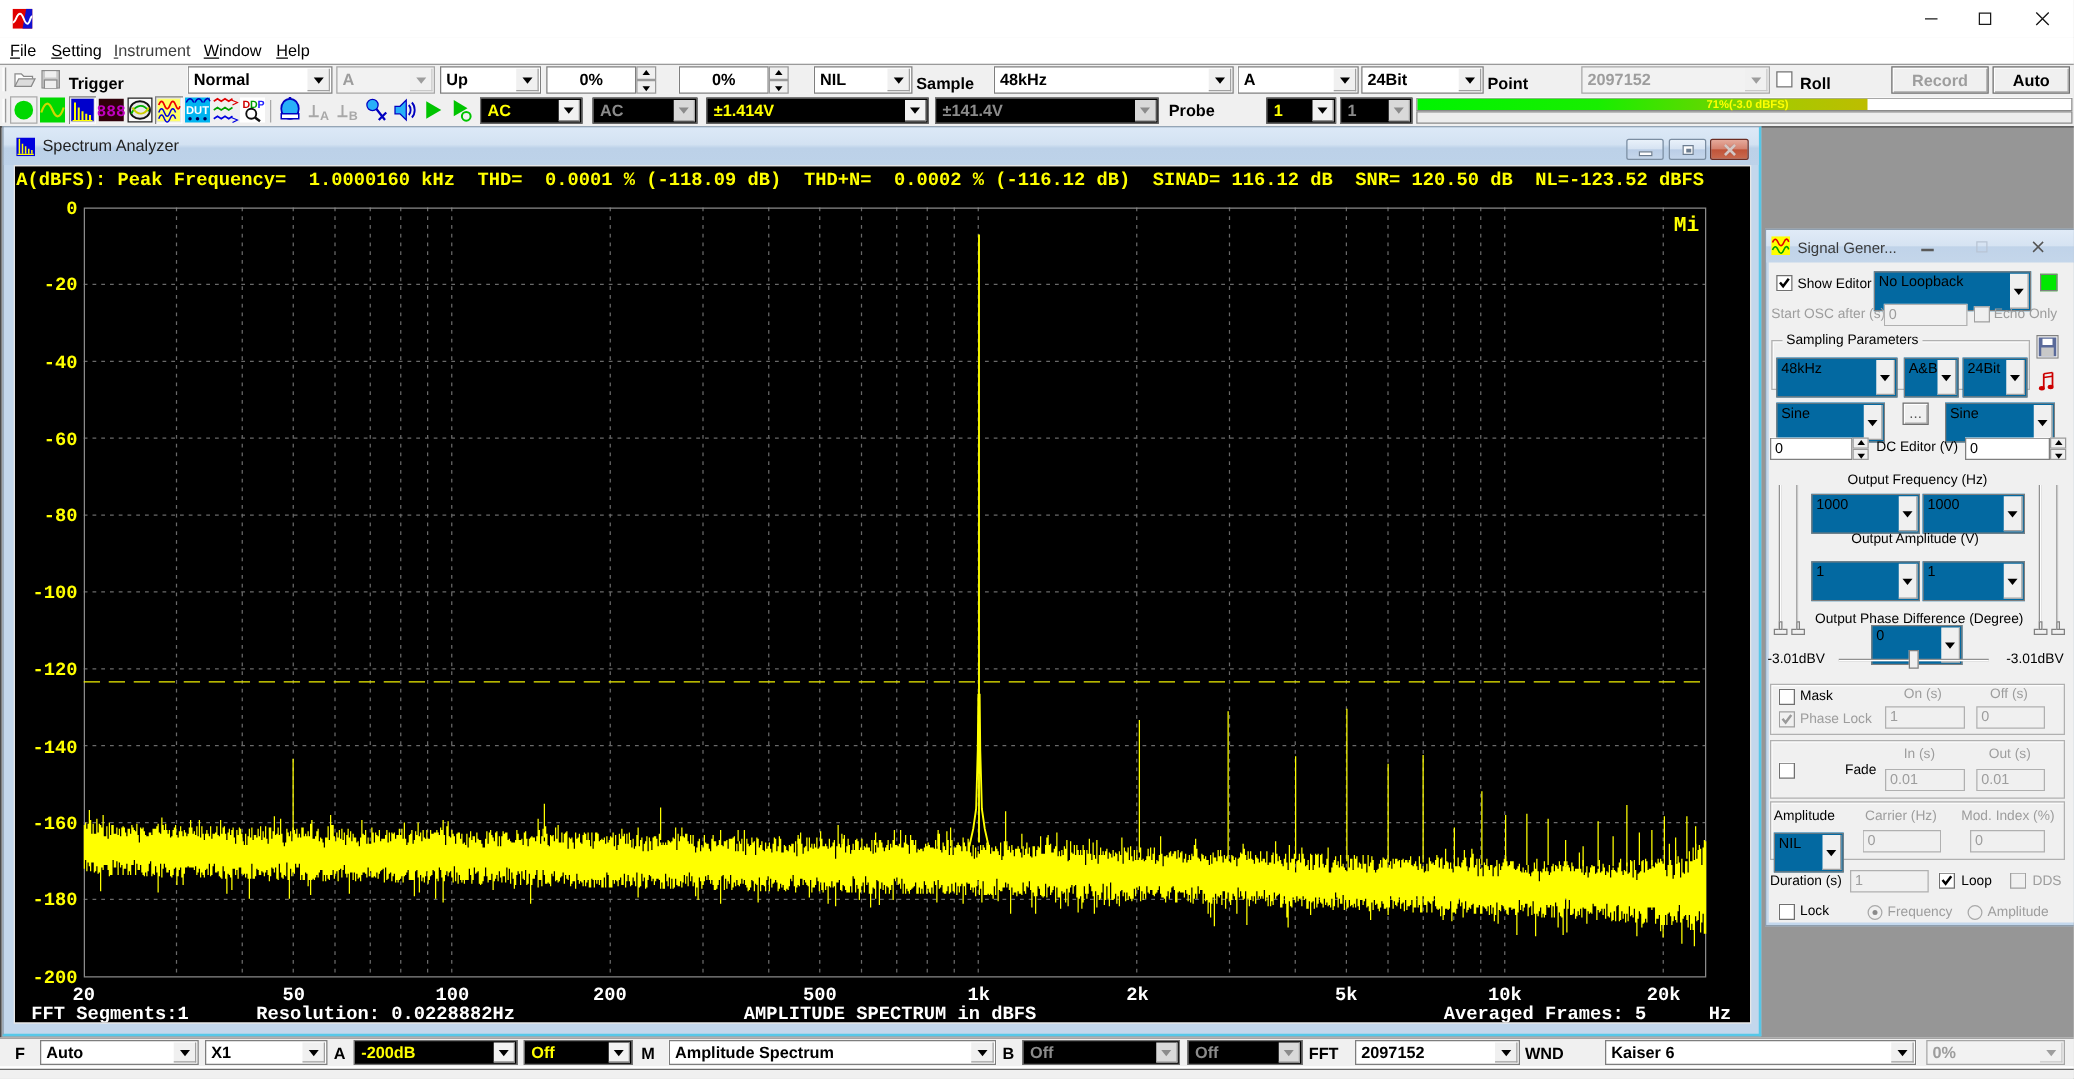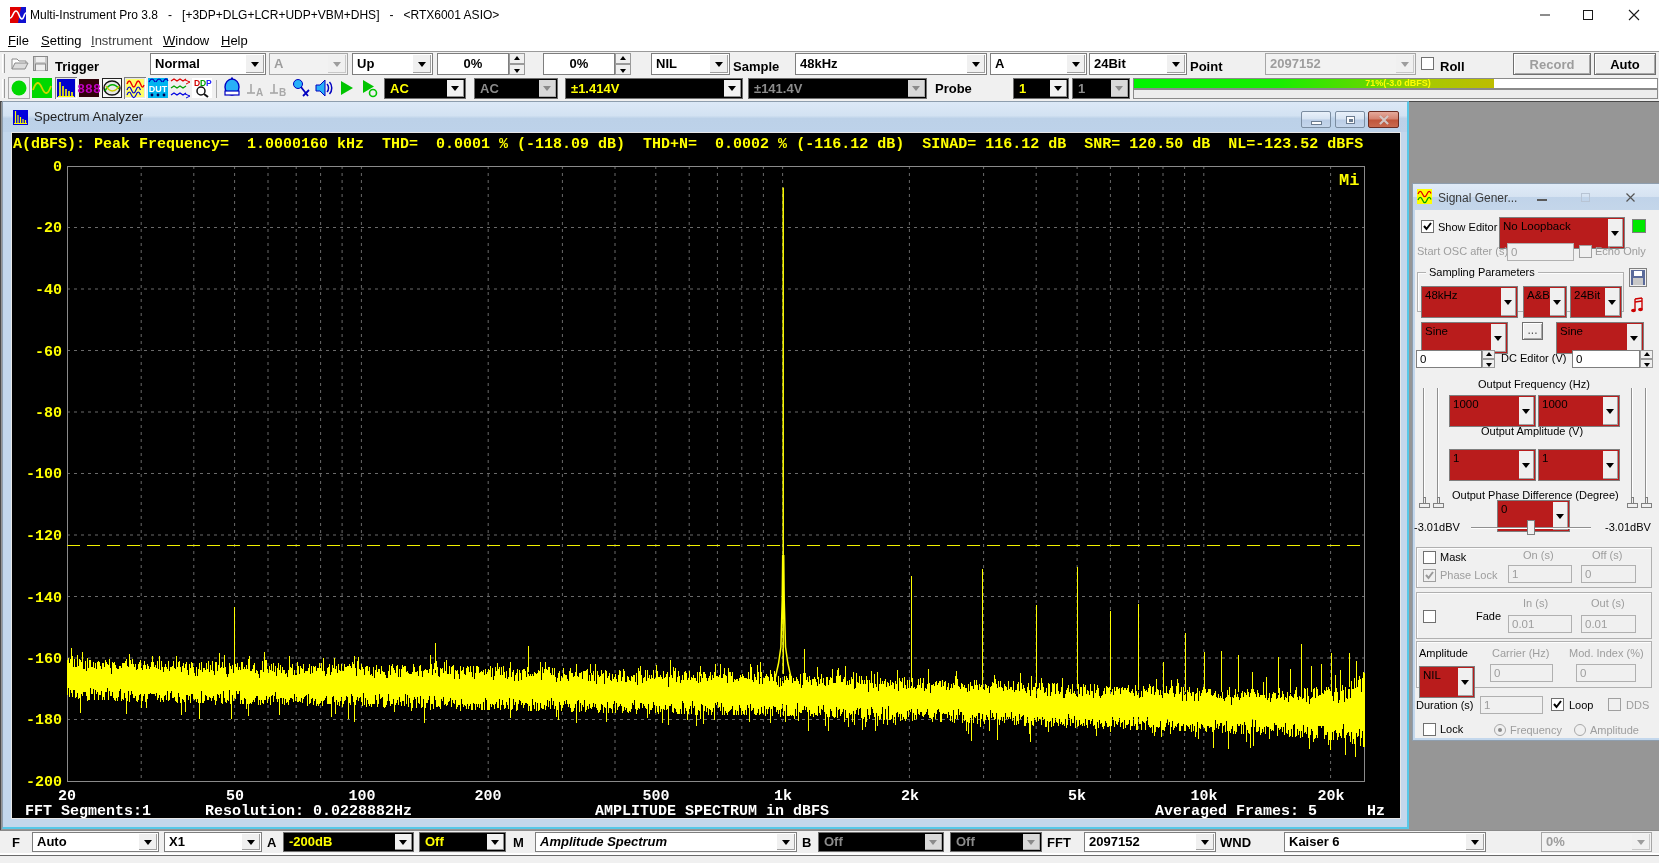--- a/index.html
+++ b/index.html
@@ -14,21 +14,21 @@
 .cb.dis>i:after{border-top-color:#9d9d9d}
 
 .cbk{position:absolute;height:21px;background:#000;box-shadow:inset 0 0 0 1px #6f6f6f;font:bold 13px "Liberation Sans",sans-serif;color:#ffff00}
 .cbk>span{position:absolute;left:6px;top:3px;white-space:nowrap}
 .cbk>i{position:absolute;top:2px;right:2px;bottom:2px;width:17px;background:#f2f2f2;border-right:1px solid #909090;border-bottom:1px solid #909090}
 .cbk>i:after{content:"";position:absolute;left:50%;top:50%;margin:-2px 0 0 -4px;border:4px solid transparent;border-top:5px solid #000;border-bottom:0}
 .cbk.dis{color:#8b8b8b}
 .cbk.dis>i{background:#d9d9d9;border-color:#a8a8a8}
 .cbk.dis>i:after{border-top-color:#8b8b8b}
 
-.cbs{position:absolute;height:32px;background:#b91c1c;box-shadow:inset 0 0 0 1px #7e7e7e;font:11.5px "Liberation Sans",sans-serif;color:#000}
+.cbs{position:absolute;height:32px;background:#0369a1;box-shadow:inset 0 0 0 1px #7e7e7e;font:11.5px "Liberation Sans",sans-serif;color:#000}
 .cbs>span{position:absolute;left:4px;top:2.5px;white-space:nowrap}
 .cbs>i{position:absolute;top:2px;right:2px;bottom:2px;width:15px;background:#f0f0f0;border-right:1px solid #a0a0a0;border-bottom:1px solid #a0a0a0}
 .cbs>i:after{content:"";position:absolute;left:50%;top:50%;margin:-2px 0 0 -4px;border:4px solid transparent;border-top:5px solid #000;border-bottom:0}
 
 .ed{position:absolute;height:18px;background:#fff;box-shadow:inset 0 0 0 1px #7e7e7e;font:11.5px "Liberation Sans",sans-serif;color:#000;padding:2.5px 0 0 4px;white-space:nowrap}
 .ed.dis{background:#f0f0f0;color:#9d9d9d;box-shadow:inset 0 0 0 1px #b0b0b0}
 
 .pbtn{position:absolute;background:#f0f0f0;border:1px solid #6f6f6f;box-shadow:inset 1px 1px 0 #fff,inset -1px -1px 0 #a8a8a8;font:bold 13px "Liberation Sans",sans-serif;text-align:center}
 
 .ck{position:absolute;width:13px;height:13px;background:#fff;box-shadow:inset 0 0 0 1px #707070}
@@ -55,21 +55,20 @@
 .spin>div.up:after{margin:-3px 0 0 -3px;border:3px solid transparent;border-bottom:4px solid #000;border-top:0}
 .spin>div.dn:after{margin:-1px 0 0 -3px;border:3px solid transparent;border-top:4px solid #000;border-bottom:0}
 </style></head><body>
 
 <div class="ab" style="left:0;top:0;width:1659px;height:30px;background:#fff">
  <svg class="ab" style="left:10px;top:7px" width="16" height="16">
   <rect width="16" height="16" fill="#e00000"></rect>
   <polygon points="8,16 16,16 16,0 11,0" fill="#1010d0"></polygon>
   <path d="M0 11 C3 11 3 4 6 4 C9 4 9 12 12 12 C14 12 14 6 16 6" stroke="#fff" stroke-width="1.6" fill="none"></path>
  </svg>
- <div class="ab" style="left:30px;top:8px;font-size:12px;color:#000;white-space:pre">Multi-Instrument Pro 3.8&nbsp;&nbsp;&nbsp;-&nbsp;&nbsp;&nbsp;[+3DP+DLG+LCR+UDP+VBM+DHS]&nbsp;&nbsp;&nbsp;-&nbsp;&nbsp;&nbsp;&lt;RTX6001 ASIO&gt;</div>
  <svg class="ab" style="left:1522px;top:0" width="137" height="30">
   <line x1="18" y1="15" x2="28" y2="15" stroke="#1a1a1a" stroke-width="1"></line>
   <rect x="61.5" y="10.5" width="9" height="9" fill="none" stroke="#1a1a1a" stroke-width="1"></rect>
   <path d="M107 10 L117 20 M117 10 L107 20" stroke="#1a1a1a" stroke-width="1.1"></path>
  </svg>
 </div>
 <div class="ab" style="left:0;top:30px;width:1659px;height:21px;background:#fff">
 <div class="ab" style="left:8px;top:3px;font-size:13px;color:#000"><u>F</u>ile</div>
 <div class="ab" style="left:41px;top:3px;font-size:13px;color:#000"><u>S</u>etting</div>
 <div class="ab" style="left:91px;top:3px;font-size:13px;color:#404040"><u>I</u>nstrument</div>
@@ -511,39 +510,39 @@
 <div class="cbk" style="left:283px;top:832px;width:131px;height:20px">
     <span style="top:2px;">-200dB</span>
     <i></i>
   </div>
 <div class="cbk" style="left:419px;top:832px;width:87px;height:20px">
     <span style="top:2px;">Off</span>
     <i></i>
   </div>
 <div class="lab" style="left:513px;top:835px">M</div>
 <div class="cb" style="left:535px;top:832px;width:262px;height:20px">
-    <span style="top:2px;font-style:italic;">Amplitude Spectrum</span>
+    <span style="top:2px;">Amplitude Spectrum</span>
     <i></i>
   </div>
 <div class="lab" style="left:802px;top:835px">B</div>
 <div class="cbk dis" style="left:818px;top:832px;width:126px;height:20px">
     <span style="top:2px;">Off</span>
     <i></i>
   </div>
 <div class="cbk dis" style="left:950px;top:832px;width:92px;height:20px">
     <span style="top:2px;">Off</span>
     <i></i>
   </div>
 <div class="lab" style="left:1047px;top:835px">FFT</div>
 <div class="cb" style="left:1084px;top:832px;width:132px;height:20px">
     <span style="top:2px;">2097152</span>
     <i></i>
   </div>
 <div class="lab" style="left:1220px;top:835px">WND</div>
-<div class="cb" style="left:1284px;top:832px;width:202px;height:20px">
+<div class="cb" style="left:1284px;top:832px;width:249px;height:20px">
     <span style="top:2px;">Kaiser 6</span>
     <i></i>
   </div>
 <div class="cb dis" style="left:1541px;top:832px;width:111px;height:20px">
     <span style="top:2px;color:#9d9d9d">0%</span>
     <i></i>
   </div>
 <div class="ab" style="left:0;top:853px;width:1659px;height:2px;background:#fff"></div>
 <div class="ab" style="left:0;top:855px;width:1659px;height:1px;background:#6a6a6a"></div>
 <div class="ab" style="left:0;top:856px;width:1659px;height:7px;background:#f0f0f0"></div>

